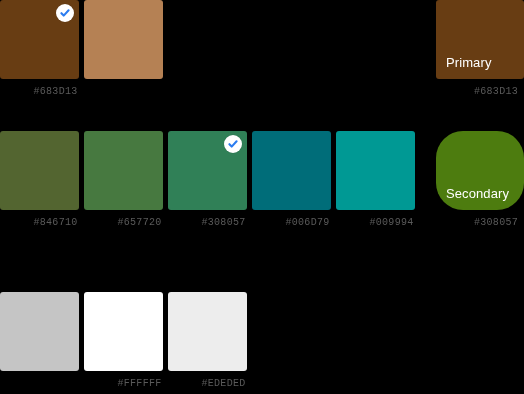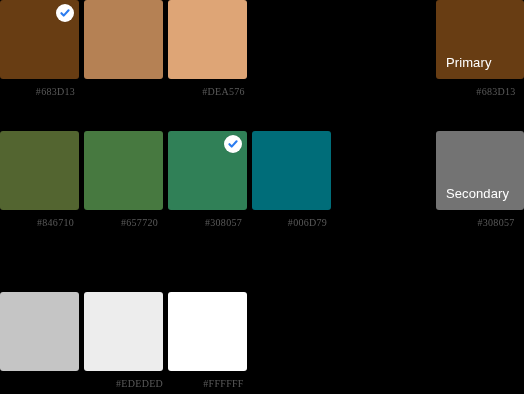--- a/index.html
+++ b/index.html
@@ -76,21 +76,21 @@
     font-size: 13px;
     line-height: 14px;
     color: #ffffff;
     padding: 0 0 9px 10px;
     white-space: nowrap;
     letter-spacing: 0.1px;
   }
 
   .swatch-hex {
     margin-top: 7px;
-    font-family: Liberation Serif, serif;
+    font-family: Liberation Mono, monospace;
     font-size: 10px;
     line-height: 12px;
     letter-spacing: 0.3px;
     color: #5a5a5a;
     text-align: center;
     white-space: nowrap;
     margin-left: 32px;
   }
 
   .check-badge {
@@ -120,24 +120,20 @@
               <svg width="12" height="12" viewBox="0 0 12 12" aria-hidden="true">
                 <path d="M2.4 6.2 L4.7 8.6 L9.6 3.3" fill="none" stroke="#2B7CF0" stroke-width="2.1" stroke-linecap="round" stroke-linejoin="round"></path>
               </svg>
             </div>
           </div>
           <div class="swatch-hex">#683D13</div>
         </div>
         <div class="swatch-cell">
           <div class="swatch-chip" title="#B58154" style="background: rgb(181, 129, 84);"></div>
         </div>
-        <div class="swatch-cell">
-          <div class="swatch-chip" title="#DEA576" style="background: rgb(222, 165, 118);"></div>
-          <div class="swatch-hex">#DEA576</div>
-        </div>
       </div>
       <div class="named-group">
         <div class="swatch-cell">
           <div class="swatch-chip" title="#683D13" style="background: rgb(104, 61, 19);">
             <span class="swatch-name">Primary</span>
           </div>
           <div class="swatch-hex">#683D13</div>
         </div>
       </div>
     </div>
@@ -158,38 +154,42 @@
                 <path d="M2.4 6.2 L4.7 8.6 L9.6 3.3" fill="none" stroke="#2B7CF0" stroke-width="2.1" stroke-linecap="round" stroke-linejoin="round"></path>
               </svg>
             </div>
           </div>
           <div class="swatch-hex">#308057</div>
         </div>
         <div class="swatch-cell">
           <div class="swatch-chip" title="#006D79" style="background: rgb(0, 109, 121);"></div>
           <div class="swatch-hex">#006D79</div>
         </div>
+        <div class="swatch-cell">
+          <div class="swatch-chip" title="#009994" style="background: rgb(0, 153, 148);"></div>
+          <div class="swatch-hex">#009994</div>
+        </div>
       </div>
       <div class="named-group">
         <div class="swatch-cell">
-          <div class="swatch-chip" title="#308057" style="background: #737373;">
+          <div class="swatch-chip" title="#308057" style="background: #4d7c0f; border-radius: 27px;">
             <span class="swatch-name">Secondary</span>
           </div>
           <div class="swatch-hex">#308057</div>
         </div>
       </div>
     </div>
     <div class="palette-row row-2">
       <div class="ramp">
         <div class="swatch-cell">
           <div class="swatch-chip" title="#C5C5C5" style="background: rgb(197, 197, 197);"></div>
         </div>
         <div class="swatch-cell">
+          <div class="swatch-chip" title="#FFFFFF" style="background: rgb(255, 255, 255);"></div>
+          <div class="swatch-hex">#FFFFFF</div>
+        </div>
+        <div class="swatch-cell">
           <div class="swatch-chip" title="#EDEDED" style="background: rgb(237, 237, 237);"></div>
           <div class="swatch-hex">#EDEDED</div>
-        </div>
-        <div class="swatch-cell">
-          <div class="swatch-chip" title="#FFFFFF" style="background: rgb(255, 255, 255);"></div>
-          <div class="swatch-hex">#FFFFFF</div>
         </div>
       </div>
     </div>
   </div>
 
 </body></html>

